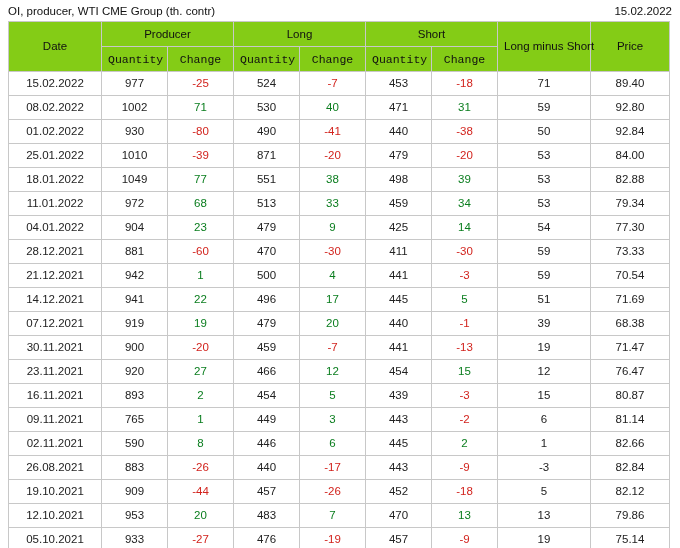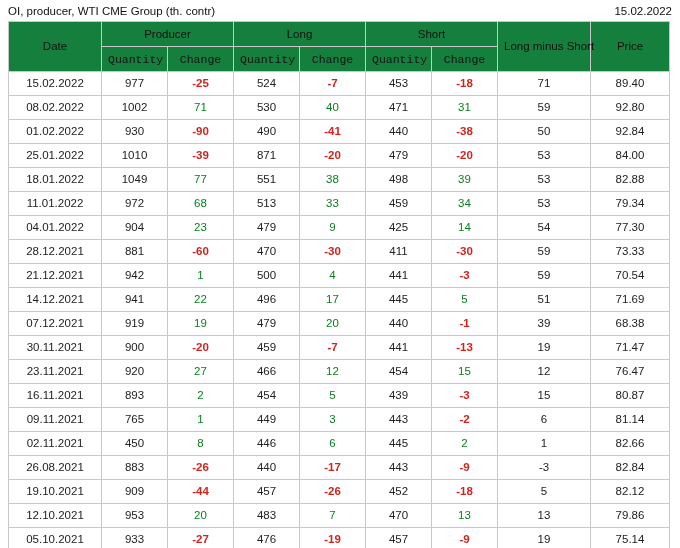--- a/index.html
+++ b/index.html
@@ -45,21 +45,21 @@
   }
   table.oi th, table.oi td {
     border: 1px solid #c8c8c8;
     font-size: 11.5px;
     padding: 3px 6px;
     text-align: center;
     white-space: nowrap;
     line-height: 13px;
   }
   table.oi thead th {
-    background: #15803d;
+    background: #84cc16;
     font-weight: normal;
     color: #111111;
   }
   table.oi thead tr.grp th {
     height: 18px;
   }
   table.oi thead tr.sub th {
     height: 18px;
     font-family: Liberation Mono, monospace;
   }
@@ -67,21 +67,21 @@
     width: 80px;
   }
   th.q-col { width: 68px; }
   th.c-col { width: 68px; }
   th.lms-col { width: 80px; }
   th.price-col { width: 66px; }
 
   td.date { text-align: center; }
   td.num { text-align: center; }
   td.pos { color: #0a7d1e; }
-  td.neg { color: #d2231d; font-weight: bold; }
+  td.neg { color: #d2231d; }
 
   tbody tr td {
     background: #ffffff;
     height: 17px;
   }
 </style>
 </head>
 <body>
 
 <div class="page">
@@ -129,21 +129,21 @@
           <td class="num">530</td>
           <td class="num pos">40</td>
           <td class="num">471</td>
           <td class="num pos">31</td>
           <td class="num">59</td>
           <td class="num">92.80</td>
         </tr>
         <tr>
           <td class="date">01.02.2022</td>
           <td class="num">930</td>
-          <td class="num neg">-90</td>
+          <td class="num neg">-80</td>
           <td class="num">490</td>
           <td class="num neg">-41</td>
           <td class="num">440</td>
           <td class="num neg">-38</td>
           <td class="num">50</td>
           <td class="num">92.84</td>
         </tr>
         <tr>
           <td class="date">25.01.2022</td>
           <td class="num">1010</td>
@@ -271,21 +271,21 @@
           <td class="num pos">1</td>
           <td class="num">449</td>
           <td class="num pos">3</td>
           <td class="num">443</td>
           <td class="num neg">-2</td>
           <td class="num">6</td>
           <td class="num">81.14</td>
         </tr>
         <tr>
           <td class="date">02.11.2021</td>
-          <td class="num">450</td>
+          <td class="num">590</td>
           <td class="num pos">8</td>
           <td class="num">446</td>
           <td class="num pos">6</td>
           <td class="num">445</td>
           <td class="num pos">2</td>
           <td class="num">1</td>
           <td class="num">82.66</td>
         </tr>
         <tr>
           <td class="date">26.08.2021</td>

